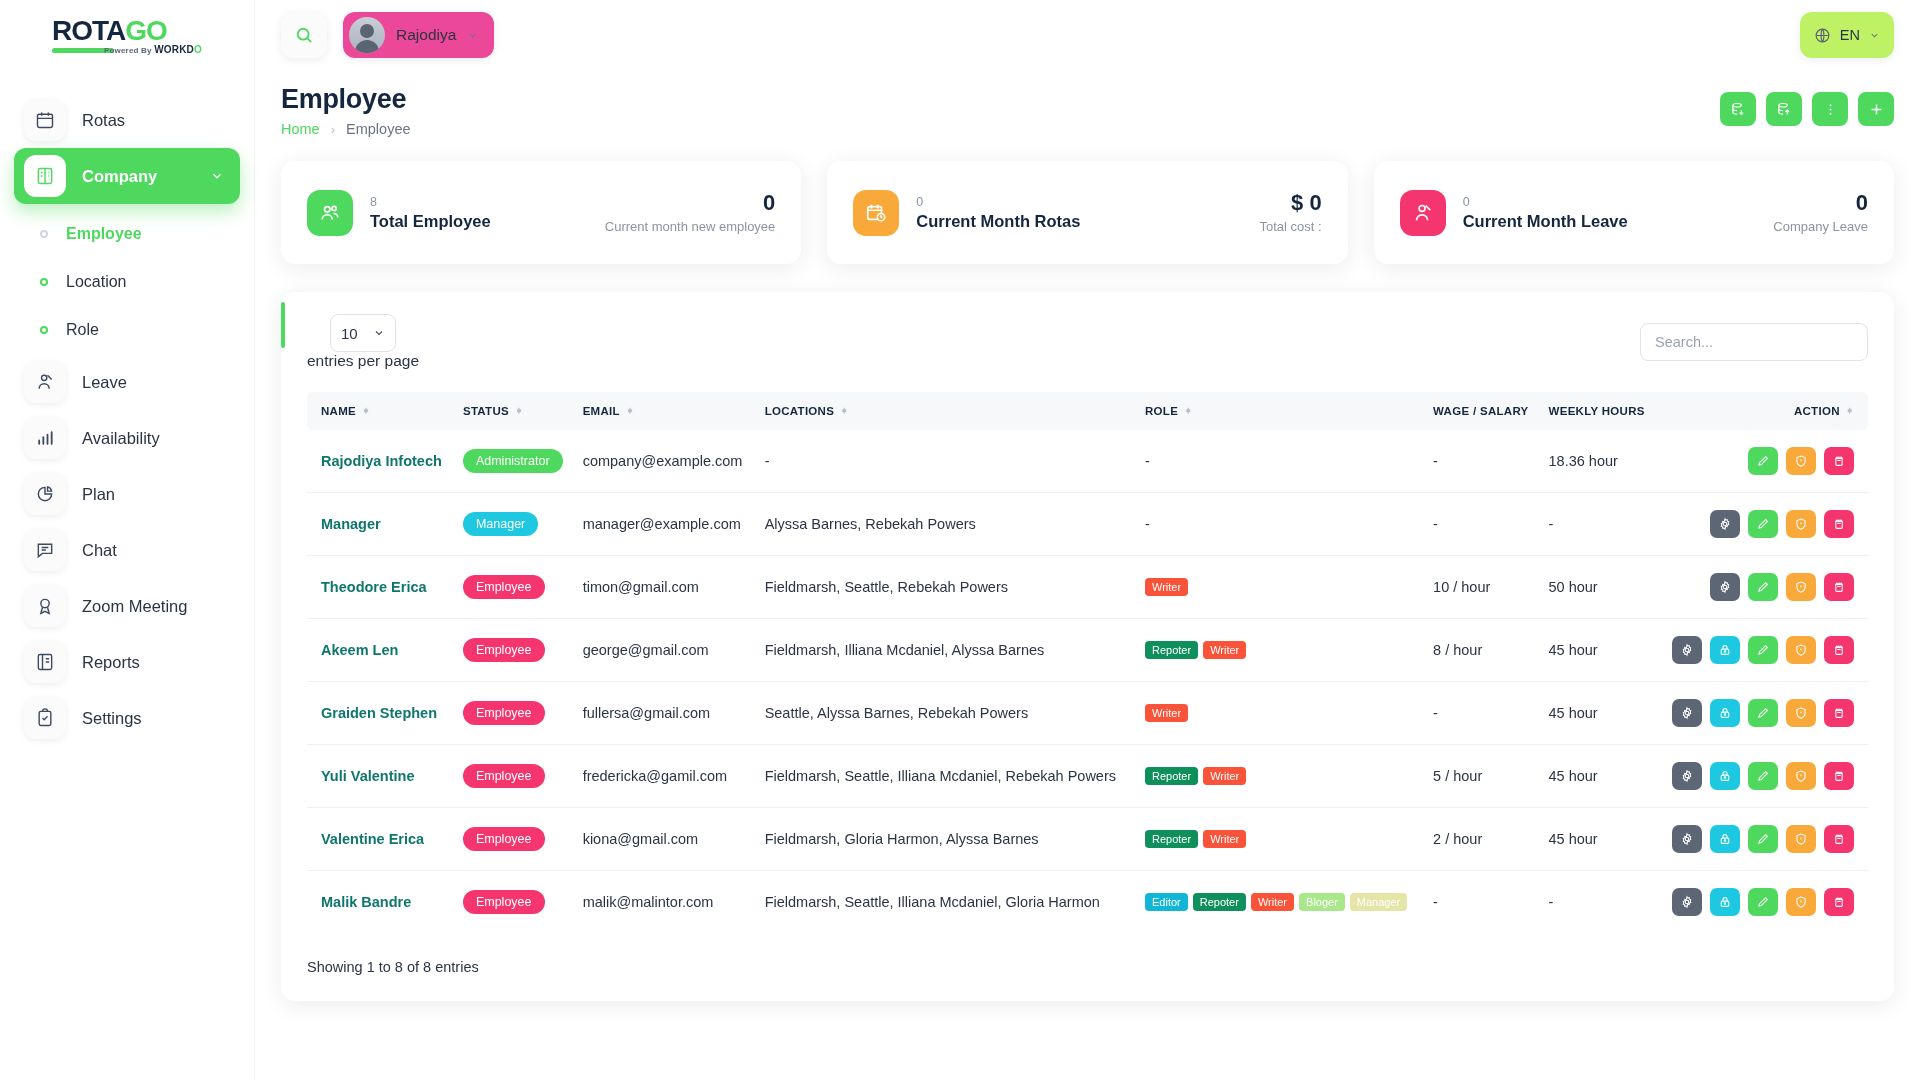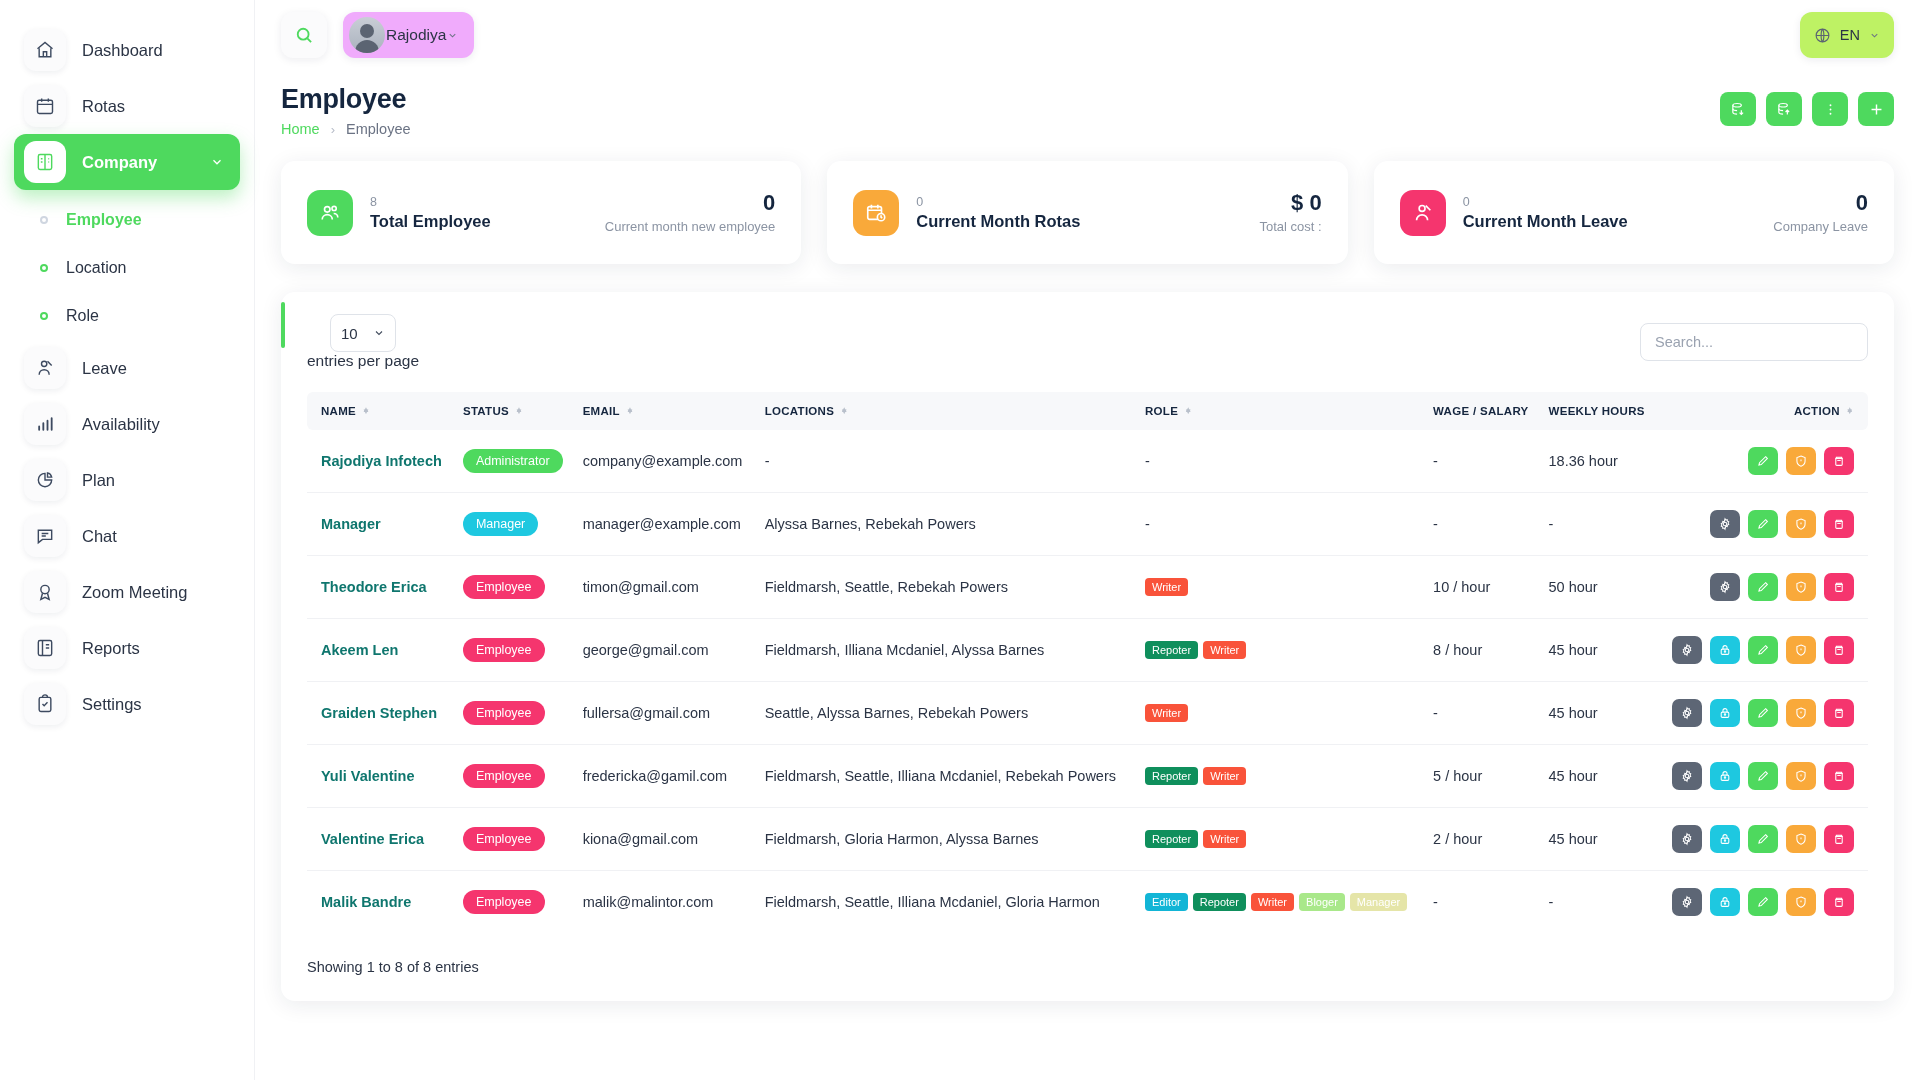--- a/index.html
+++ b/index.html
@@ -65,23 +65,23 @@
           overflow: hidden; }
 
   .topbar { height: 70px; display: flex; align-items: center; padding: 0 26px 0 26px; }
   .search-btn {
     width: 46px; height: 46px; border-radius: 12px; background: #fbfbfc;
     box-shadow: 0 2px 8px rgba(20,30,60,.08);
     display: flex; align-items: center; justify-content: center; cursor: pointer;
   }
   .search-btn svg { width: 20px; height: 20px; stroke: #4ed95e; fill: none; stroke-width: 2.2; }
   .user-chip {
-    margin-left: 16px; height: 46px; border-radius: 12px; background: #f0abfc;
+    margin-left: 16px; height: 46px; border-radius: 12px; background: #ec4899;
     box-shadow: 0 2px 8px rgba(20,30,60,.08);
-    display: flex; align-items: center; gap: 1px; padding: 0 16px 0 6px; cursor: pointer; text-align: right;
+    display: flex; align-items: center; gap: 11px; padding: 0 16px 0 6px; cursor: pointer; text-align: right;
   }
   .avatar { width: 36px; height: 36px; border-radius: 50%; overflow: hidden;
             background: linear-gradient(#c9ced6,#aab2be); position: relative; }
   .avatar::after { content:""; position:absolute; left:50%; top:7px; width:14px; height:14px;
             border-radius:50%; background:#5b6472; transform: translateX(-50%); }
   .avatar::before { content:""; position:absolute; left:50%; bottom:0; width:24px; height:13px;
             border-radius: 12px 12px 0 0; background:#5b6472; transform: translateX(-50%); }
   .user-name { font-size: 15.5px; color: #2b3445; }
   .caret { width: 11px; height: 11px; stroke: #6b7384; fill: none; stroke-width: 2.2; }
 
@@ -193,33 +193,30 @@
   .a-trash { background: #f5356e; }
 
   .showing { margin-top: 26px; font-size: 14.5px; color: #2b3445; }
 </style>
 </head>
 <body>
 
 <div id="app">
 
   <aside class="sidebar">
+    <div class="logo-wrap">
+      <div class="logo">
+        <div class="logo-text"><span class="dark">ROTA</span><span class="green">GO</span></div>
+        <div class="logo-bar"></div>
+        <div class="logo-sub"><span>Powered By</span> <span class="wd"><span>WORKD</span><i>O</i></span></div>
+      </div>
+    </div>
 
     <nav class="nav">
 
-      <div class="nav-item">
-        <span class="nav-icon">
-          <svg viewBox="0 0 24 24">
-              <path d="M3 10.5 12 3l9 7.5"></path>
-              <path d="M5 10v10h14V10"></path>
-              <path d="M10 20v-6h4v6"></path>
-            </svg>
-        </span>
-        <span>Dashboard</span>
-      </div>
 
       <div class="nav-item">
         <span class="nav-icon">
           <svg viewBox="0 0 24 24">
               <rect x="3" y="5" width="18" height="16" rx="2"></rect>
               <path d="M3 10h18M8 3v4M16 3v4"></path>
             </svg>
         </span>
         <span>Rotas</span>
       </div>

